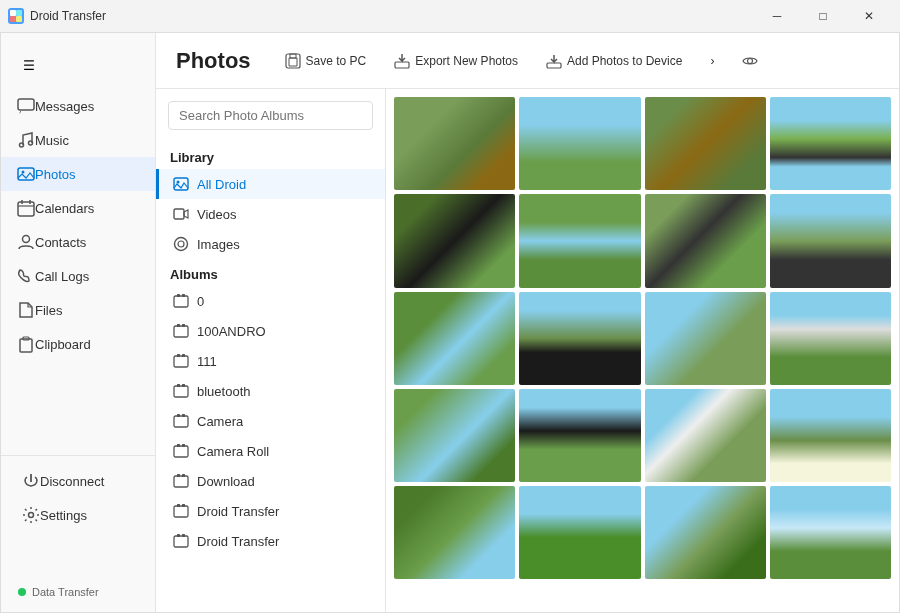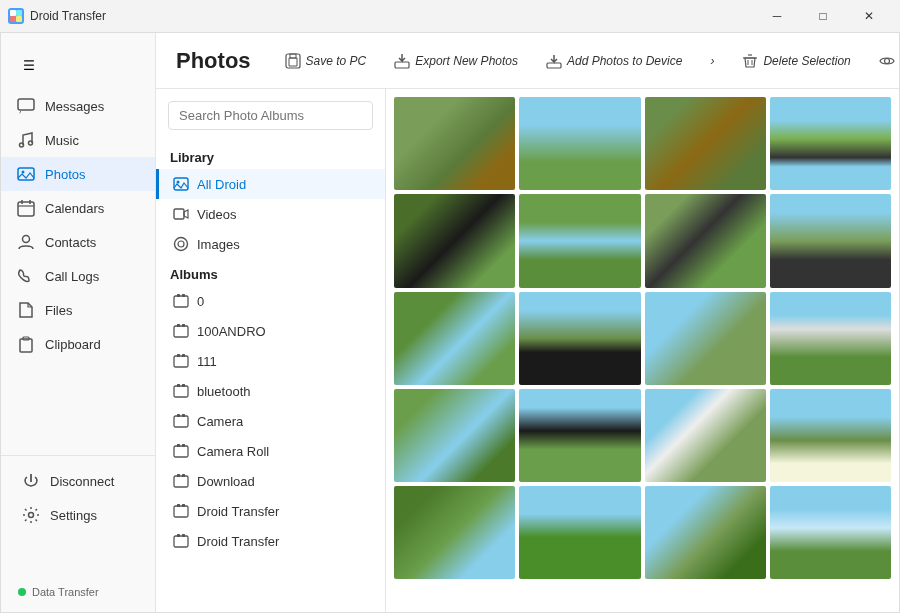--- a/index.html
+++ b/index.html
@@ -28,21 +28,21 @@
       width: 155px;
       background: #f9f9f9;
       border-right: 1px solid #e5e5e5;
       display: flex;
       flex-direction: column;
       flex-shrink: 0;
     }
     .sidebar-top { padding: 8px 0; flex: 1; }
     .sidebar-menu-btn { width: 40px; height: 40px; background: transparent; border: none; cursor: pointer; display: flex; align-items: center; justify-content: center; margin: 4px 8px; }
     .sidebar-item {
-      display: flex; align-items: center; gap: 10px;
+      display: flex; align-items: center; 
       padding: 8px 16px;
       cursor: pointer;
       font-size: 13px;
       color: #333;
       border-radius: 0;
     }
     .sidebar-item.active { background: #e8f0fe; color: #0078d4; font-weight: 500; }
     .sidebar-item .icon { width: 18px; height: 18px; flex-shrink: 0; }
     .sidebar-bottom { border-top: 1px solid #e5e5e5; padding: 8px 5px; }
     .sidebar-status { display: flex; align-items: center; gap: 6px; padding: 6px 12px; font-size: 11px; color: #666; margin-top: 48px; }
@@ -65,21 +65,20 @@
     .header-title { font-size: 22px; font-weight: 600; color: #222; margin-right: 16px; }
     .header-btn {
       display: flex; align-items: center; gap: 5px;
       padding: 6px 10px;
       border: none; background: transparent;
       cursor: pointer;
       font-size: 12px;
       color: #333;
       border-radius: 4px;
       white-space: nowrap;
-      font-style: italic;
     }
     .header-btn .btn-icon { font-size: 14px; }
 
     
     .body-area { display: flex; flex: 1; overflow: hidden; }
 
     
     .left-panel {
       width: 230px;
       border-right: 1px solid #e5e5e5;
@@ -328,32 +327,20 @@
             </svg>
         </span>
         <span>Add Photos to Device</span>
       </button>
       <button class="header-btn">
         <span>›</span>
       </button>
       <button class="header-btn">
         <span class="btn-icon">
           <svg width="16" height="16" viewBox="0 0 16 16">
-              <path d="M3 5 L13 5 L12 14 L4 14 Z" fill="none" stroke="#555" stroke-width="1.2"></path>
-              <line x1="1" y1="5" x2="15" y2="5" stroke="#555" stroke-width="1.2"></line>
-              <path d="M6 2 L10 2" stroke="#555" stroke-width="1.2"></path>
-              <line x1="6" y1="7" x2="6" y2="12" stroke="#555" stroke-width="1"></line>
-              <line x1="10" y1="7" x2="10" y2="12" stroke="#555" stroke-width="1"></line>
-            </svg>
-        </span>
-        <span>Delete Selection</span>
-      </button>
-      <button class="header-btn">
-        <span class="btn-icon">
-          <svg width="16" height="16" viewBox="0 0 16 16">
               <path d="M1 8 C3 4 13 4 15 8 C13 12 3 12 1 8 Z" fill="none" stroke="#555" stroke-width="1.2"></path>
               <circle cx="8" cy="8" r="2.5" fill="none" stroke="#555" stroke-width="1.2"></circle>
             </svg>
         </span>
 
       </button>
     </div>
 
     <div class="body-area">
 

